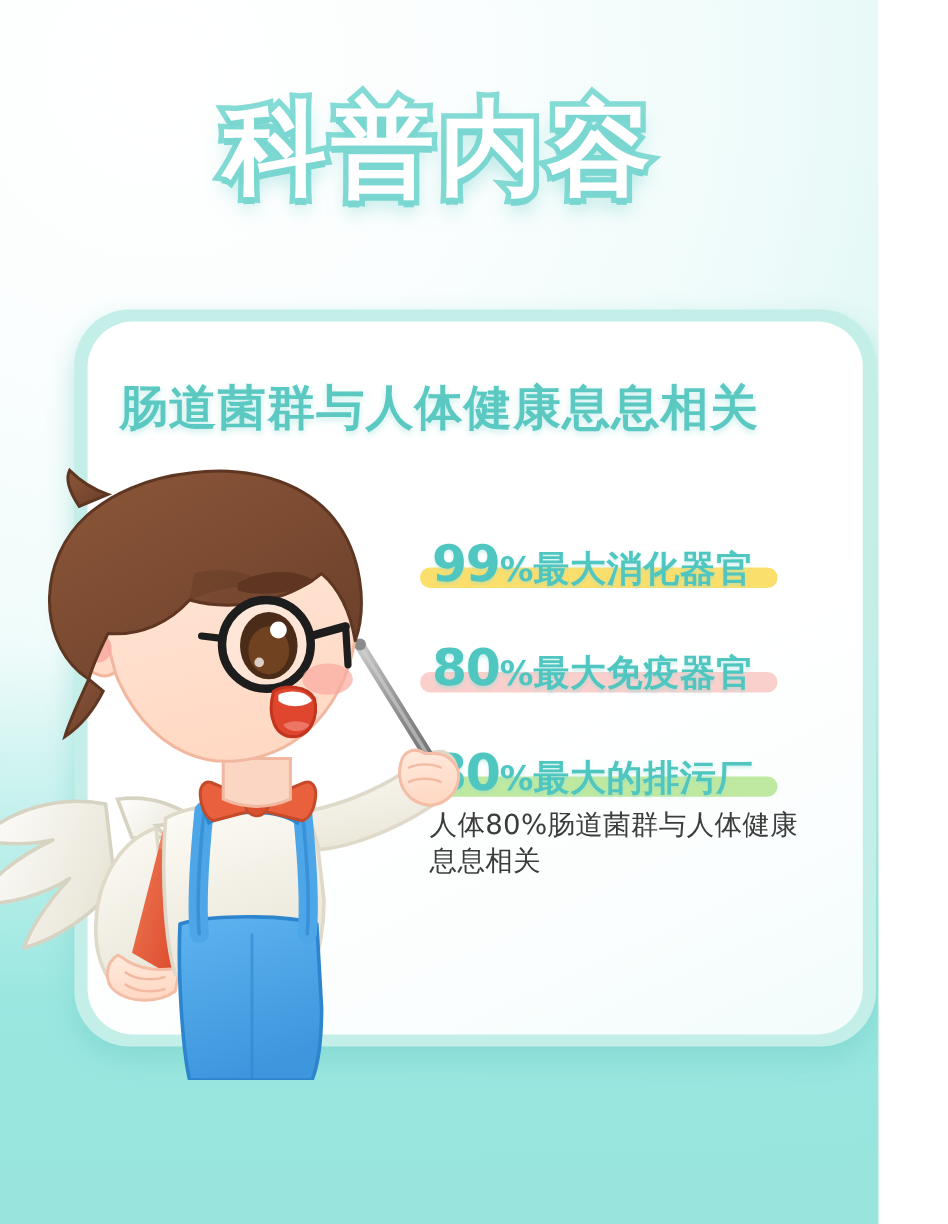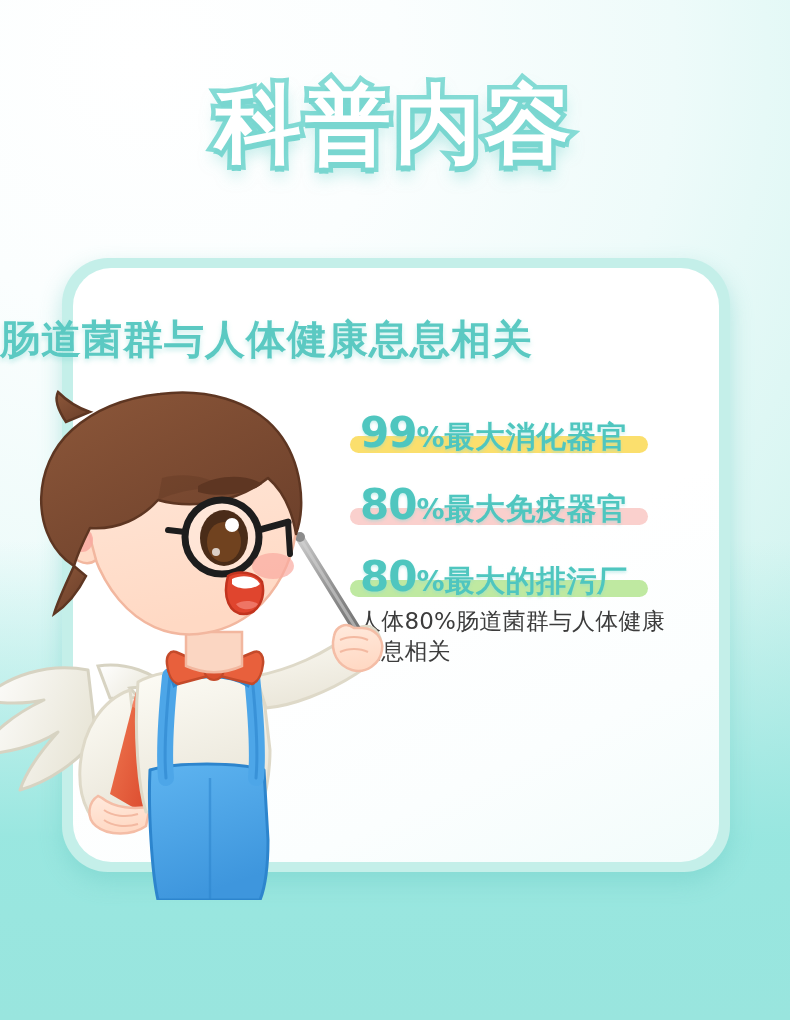--- a/index.html
+++ b/index.html
@@ -9,21 +9,21 @@
   body {
     width: 790px;
     height: 1020px;
     overflow: hidden;
     font-family: "Liberation Sans", "DejaVu Sans", sans-serif;
     background: #ffffff;
   }
 
   #page {
     position: relative;
-    width: 790px;
+    width: 732px;
     height: 1020px;
     overflow: hidden;
     background:
       radial-gradient(circle at 18% 6%, #ffffff 0%, #fbfefe 22%, #eefbfa 46%, #d6f5f1 70%, #abe9e2 100%);
   }
   
   #page::after {
     content: "";
     position: absolute;
     left: 0; right: 0; bottom: 0;
@@ -77,39 +77,39 @@
     background: linear-gradient(155deg, #ffffff 0%, #ffffff 55%, #fbfefe 78%, #f2fcfb 100%);
     z-index: 2;
     overflow: hidden;
   }
 
   
   .heading {
     position: absolute;
     top: 312px;
     left: 0; right: 0;
-    text-align: left;
+    text-align: center;
     z-index: 5;
     font-size: 40px;
     font-weight: bold;
     letter-spacing: 1px;
     color: #5bc9c2;
     text-shadow: 0 3px 5px rgba(120, 215, 208, 0.40);
     font-family: "DejaVu Sans", "Liberation Sans", sans-serif;
   }
 
   
   .facts {
     position: absolute;
     left: 358px;
     top: 412px;
     width: 330px;
     z-index: 5;
   }
-  .fact { margin-bottom: 22px; }
+  .fact { margin-bottom: 22px; margin-top: 37px; }
   .fact:last-child { margin-bottom: 0; }
 
   .fact-head {
     position: relative;
     display: inline-block;
     padding: 0 4px 0 2px;
     white-space: nowrap;
     line-height: 1;
     margin-bottom: 8px;
   }

